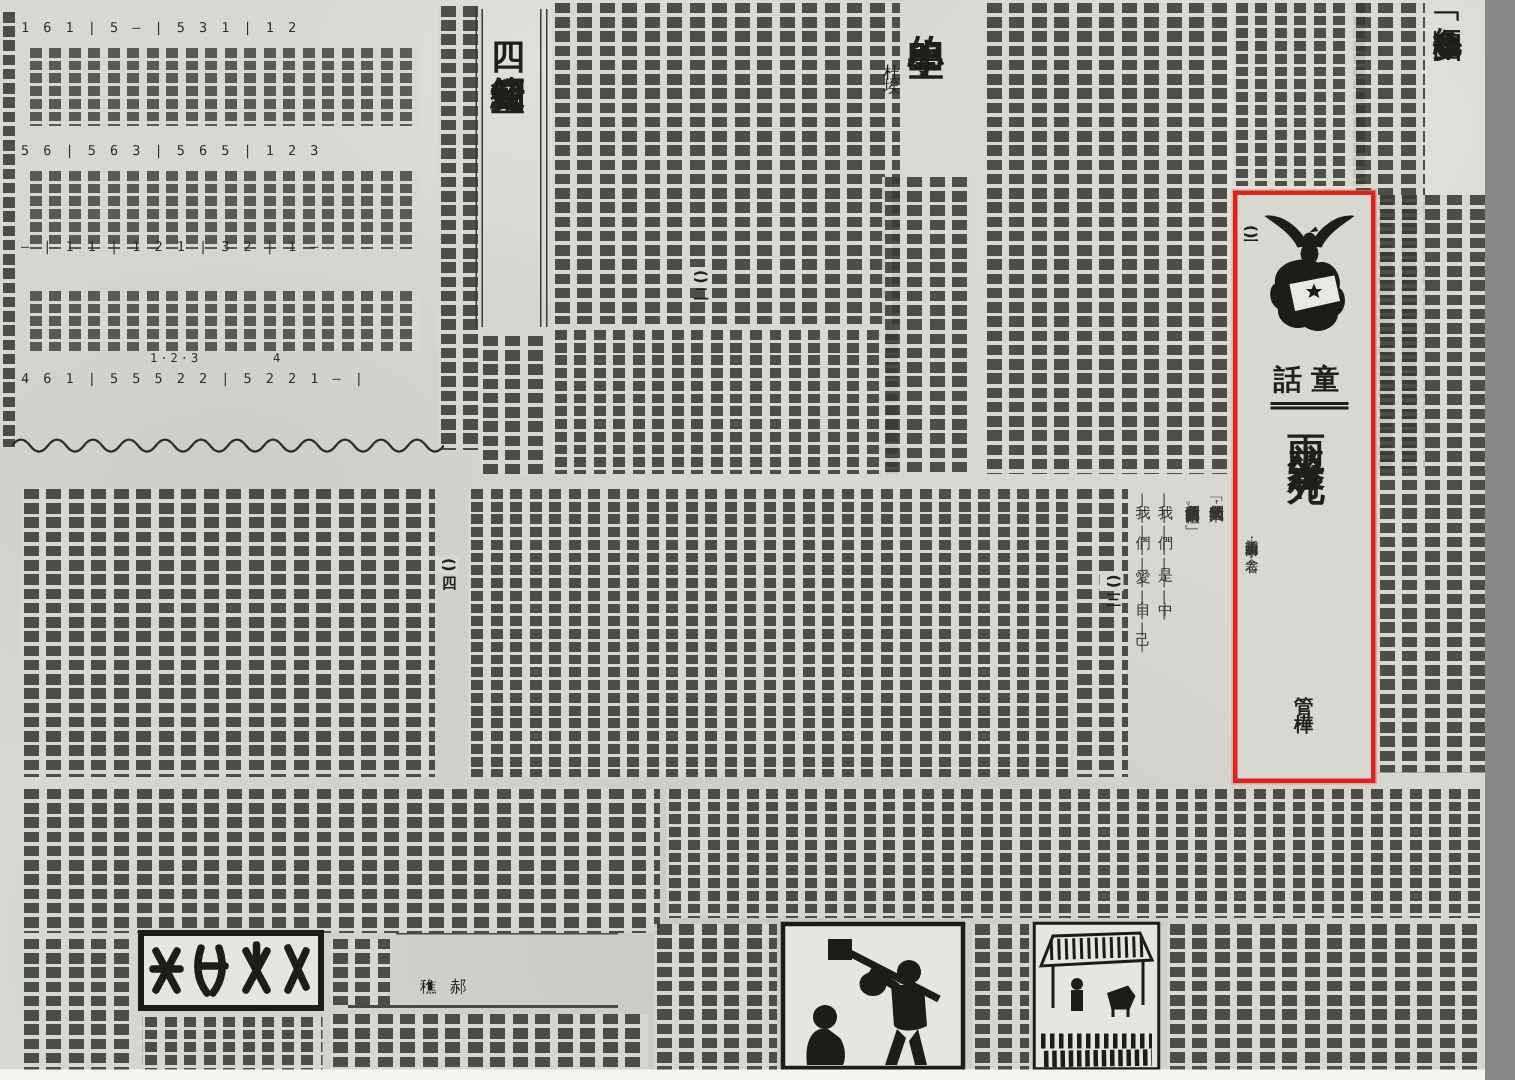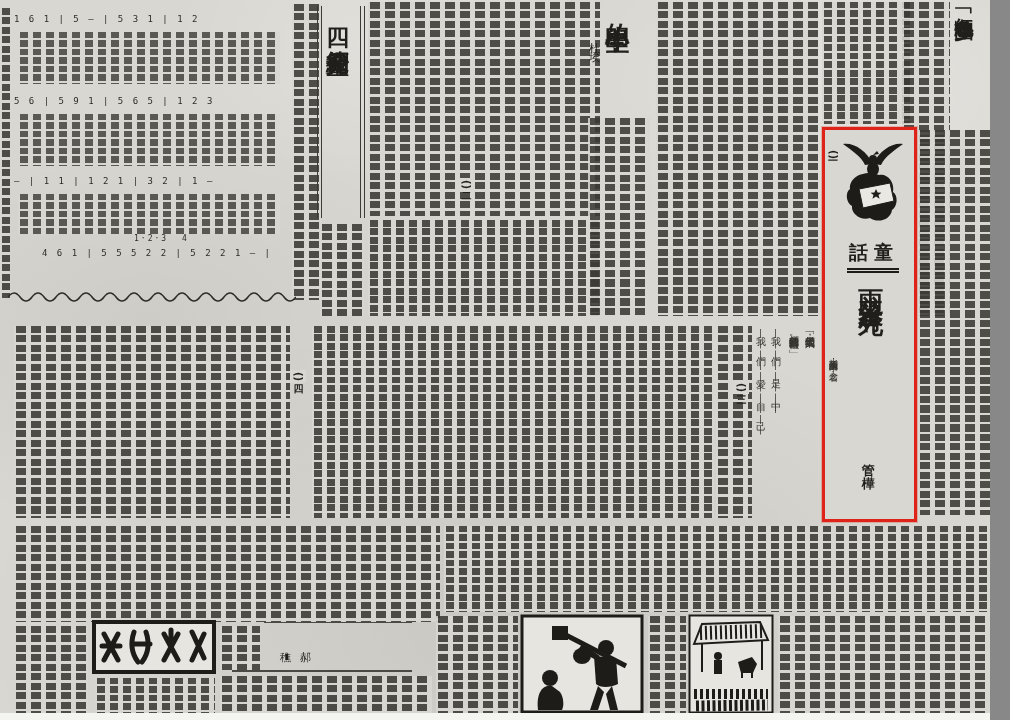--- a/index.html
+++ b/index.html
@@ -49,27 +49,27 @@
 </style>
 </head>
 <body>
 
 <div id="page">
   <div id="paper"></div>
 
   <div class="tx" style="left:0;top:8px;width:10px;height:290px;"></div>
   <div class="note" style="left:14px;top:14px;width:272px;">1 6 1 | 5 — | 5 3 1 | 1 2</div>
   <div class="tx d" style="left:18px;top:32px;width:262px;height:52px;opacity:.8;"></div>
-  <div class="note" style="left:14px;top:96px;width:272px;">5 6 | 5 9 1 | 5 6 5 | 1 2 3</div>
+  <div class="note" style="left:14px;top:96px;width:272px;">5 6 | 5 6 3 | 5 6 5 | 1 2 3</div>
   <div class="tx d" style="left:18px;top:114px;width:262px;height:52px;opacity:.8;"></div>
-  <div class="note" style="left:14px;top:176px;width:272px;">— | 1 1 | 1 2 1 | 3 2 | 1 —</div>
+  <div class="note" style="left:14px;top:160px;width:272px;">— | 1 1 | 1 2 1 | 3 2 | 1 —</div>
   <div class="tx d" style="left:18px;top:194px;width:262px;height:40px;opacity:.8;"></div>
-  <div class="note" style="left:100px;top:234px;font-size:8px;margin-left:34px;">1·2·3</div>
+  <div class="note" style="left:100px;top:234px;font-size:8px;">1·2·3</div>
   <div class="note" style="left:182px;top:234px;font-size:8px;">4</div>
-  <div class="note" style="left:14px;top:248px;width:272px;margin-left:28px;">4 6 1 | 5 5 5 2 2 | 5 2 2 1 — |</div>
+  <div class="note" style="left:14px;top:248px;width:272px;">4 6 1 | 5 5 5 2 2 | 5 2 2 1 — |</div>
   <svg class="abs" style="left:8px;top:290px;z-index:2;" width="288" height="12" viewBox="0 0 288 12">
     <path d="M0 7 q6 -8 12 0 t12 0 t12 0 t12 0 t12 0 t12 0 t12 0 t12 0 t12 0 t12 0 t12 0 t12 0 t12 0 t12 0 t12 0 t12 0 t12 0 t12 0 t12 0 t12 0 t12 0 t12 0 t12 0 t12 0" stroke="#2d2c27" stroke-width="1.5" fill="none"></path>
   </svg>
 
   <div class="tx" style="left:292px;top:4px;width:30px;height:296px;"></div>
 
   <div class="dblrule" style="left:317px;top:6px;height:212px;"></div>
   <div class="vt" style="left:326px;top:10px;height:212px;font-size:23px;font-weight:bold;">四　兒童節介紹</div>
   <div class="dblrule" style="left:360px;top:6px;height:212px;"></div>
   <div class="tx" style="left:320px;top:224px;width:44px;height:92px;"></div>

